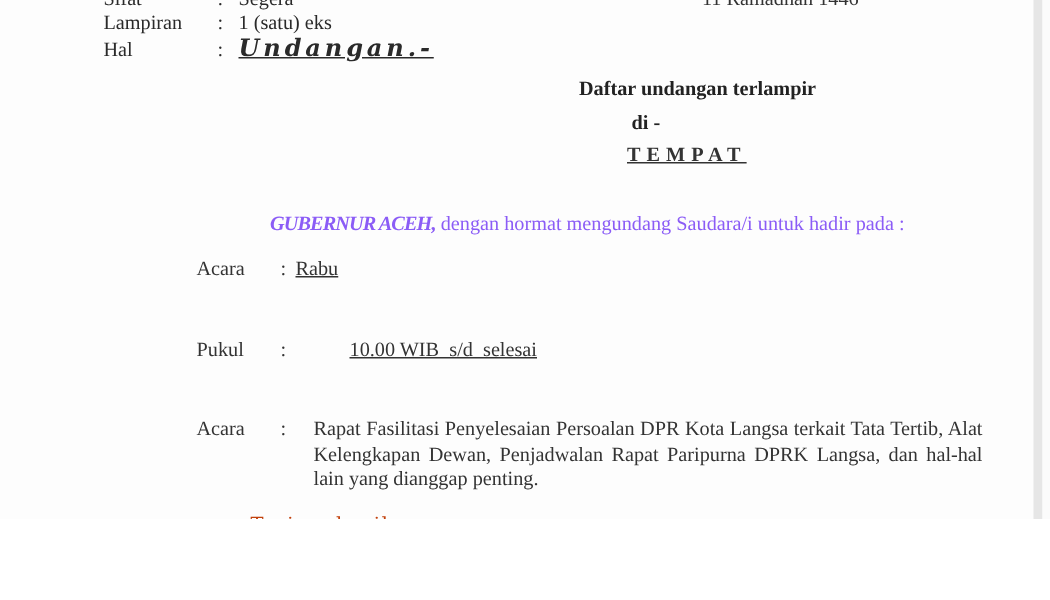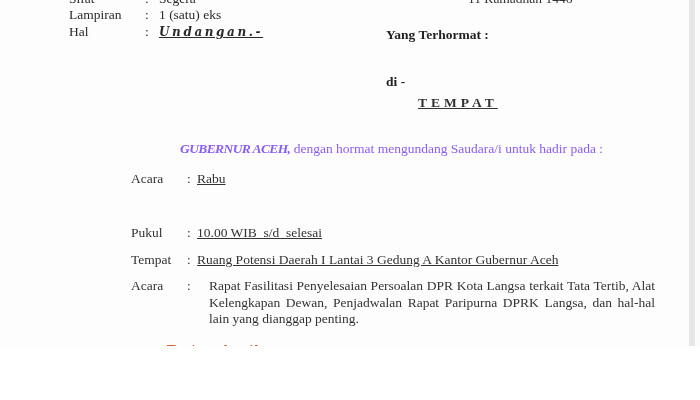--- a/index.html
+++ b/index.html
@@ -41,21 +41,21 @@
     
     .meta-row { position: absolute; left: 69px; font-size: 13.5px; line-height: 16px; white-space: nowrap; }
     .meta-row .lbl { width: 76px; }
     .meta-row .colon { width: 14px; }
     .hal-value {
       font-weight: bold;
       font-style: italic;
       text-decoration: underline;
       letter-spacing: 2.6px;
       font-family: "DejaVu Serif", serif;
-      font-size: 12px;
+      font-size: 16px;
     }
 
     
     .addr { position: absolute; left: 386px; font-size: 13.5px; white-space: nowrap; color: #222; }
     .addr-bold { font-weight: bold; }
     .tempat {
       position: absolute; left: 418px; top: 95px;
       font-size: 13.5px; font-weight: bold; letter-spacing: 4px;
       text-decoration: underline; color: #333;
     }
@@ -96,36 +96,33 @@
   </div>
   <div class="meta-row" style="top:7px;">
     <span class="lbl">Lampiran</span><span class="colon">:</span><span>1 (satu) eks</span>
   </div>
   <div class="meta-row" style="top:24px;">
     <span class="lbl">Hal</span><span class="colon">:</span><span class="hal-value">Undangan.-</span>
   </div>
 
   <div class="top-right">11 Ramadhan 1446</div>
 
-  <div class="addr addr-bold" style="top:27px;">Yang Terhormat  :</div>
-  <div class="addr addr-bold" style="top:74px;">di -</div>
+  <div class="addr addr-bold" style="top:51px;">Daftar undangan terlampir</div>
+  <div class="addr addr-bold" style="top:74px;margin-left:35px;">di -</div>
   <div class="tempat">TEMPAT</div>
 
   <div class="intro">
     <span class="gov">GUBERNUR ACEH,</span><span> dengan hormat mengundang Saudara/i untuk hadir pada :</span>
   </div>
 
   <div class="detail-row" style="top:171px;">
     <span class="lbl">Acara</span><span class="colon">:</span><span class="val">Rabu</span>
   </div>
   <div class="detail-row" style="top:225px;">
-    <span class="lbl">Pukul</span><span class="colon">:</span><span class="val" style="white-space:pre;">10.00 WIB  s/d  selesai</span>
-  </div>
-  <div class="detail-row" style="top:252px; white-space:nowrap;">
-    <span class="lbl">Tempat</span><span class="colon">:</span><span class="val">Ruang Potensi Daerah I Lantai 3 Gedung A Kantor Gubernur Aceh</span>
+    <span class="lbl">Pukul</span><span class="colon">:</span><span class="val" style="white-space:pre;margin-left:36px;">10.00 WIB  s/d  selesai</span>
   </div>
   <div class="detail-row" style="top:278px;">
     <span class="lbl">Acara</span><span class="colon">:</span><span class="acara-val">Rapat Fasilitasi Penyelesaian Persoalan DPR Kota Langsa terkait Tata Tertib, Alat Kelengkapan Dewan, Penjadwalan Rapat Paripurna DPRK Langsa, dan hal-hal lain yang dianggap penting.</span>
   </div>
 
   <div class="thanks">Terima kasih.</div>
 
   <div class="edge-band"></div>
   <div class="edge-right"></div>
 </div>

